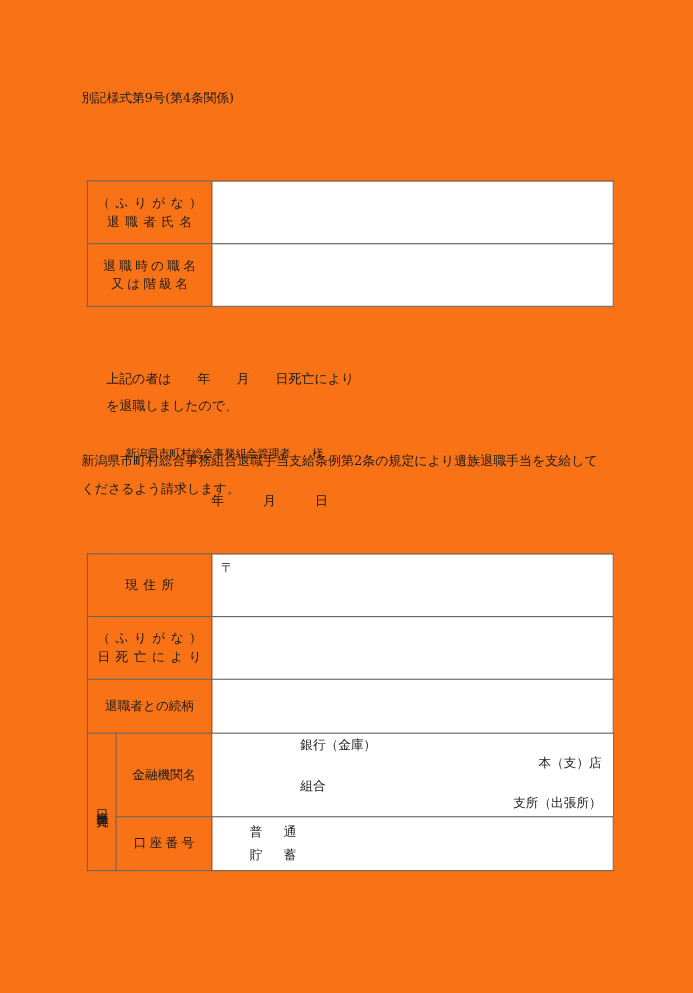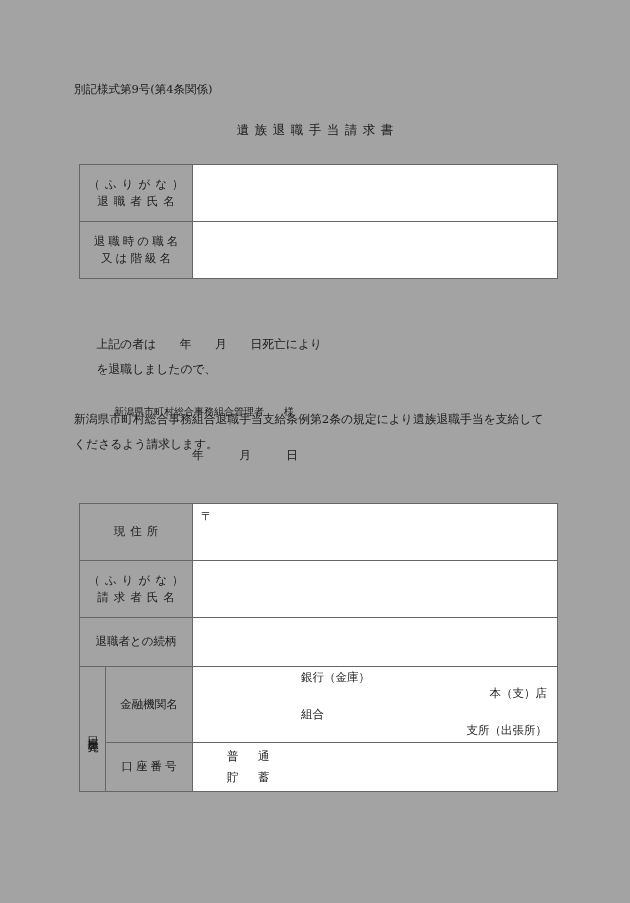--- a/index.html
+++ b/index.html
@@ -11,21 +11,21 @@
     width: 630px;
     height: 903px;
     position: relative;
     font-family: "DejaVu Serif", "Liberation Serif", serif;
     color: #1a1a1a;
     overflow: hidden;
   }
   .page {
     position: absolute;
     inset: 0;
-    background: #a3a3a3;
+    background: #f97316;
   }
 
   
   .form-no {
     position: absolute;
     left: 74px;
     top: 82px;
     font-size: 11.5px;
     letter-spacing: 0px;
     white-space: nowrap;
@@ -150,21 +150,21 @@
     height: 63px;
   }
   .bank-row {
     display: flex;
     justify-content: space-between;
     line-height: 1.85;
     padding: 0 10px 0 0;
     font-size: 11.5px;
   }
   .bank-left {
-    margin-left: 108px;
+    margin-left: 80px;
     text-align: left;
     white-space: pre;
   }
   .bank-right {
     text-align: right;
     white-space: pre;
     margin-top: 16px;
   }
   .acct-type {
     padding: 2px 0 2px 34px;
@@ -173,21 +173,20 @@
   }
   .acct-type span { display: block; letter-spacing: 4px; }
 </style>
 </head>
 <body>
 
 <div class="page">
 
   <div class="form-no">別記様式第9号(第4条関係)</div>
 
-  <div class="doc-title">遺族退職手当請求書</div>
 
   <table class="form-table" id="table-retiree">
     <colgroup>
         <col style="width:113px">
         <col style="width:365px">
       </colgroup>
     <tbody>
       <tr>
         <td class="lbl">
           <span class="sp">（ふりがな）</span>
@@ -228,21 +227,21 @@
         <td class="lbl" colspan="2" style="height:56px">
           <span class="sp">現住所</span>
         </td>
         <td class="val postal-cell">
           <span>〒</span>
         </td>
       </tr>
       <tr>
         <td class="lbl" colspan="2" style="height:56px">
           <span class="sp">（ふりがな）</span>
-          <span class="sp">請求者氏名</span>
+          <span class="sp">日死亡により</span>
         </td>
         <td class="val"></td>
       </tr>
       <tr>
         <td class="lbl" colspan="2" style="height:48px">
           <span class="sp0">退職者との続柄</span>
         </td>
         <td class="val"></td>
       </tr>
       <tr>

